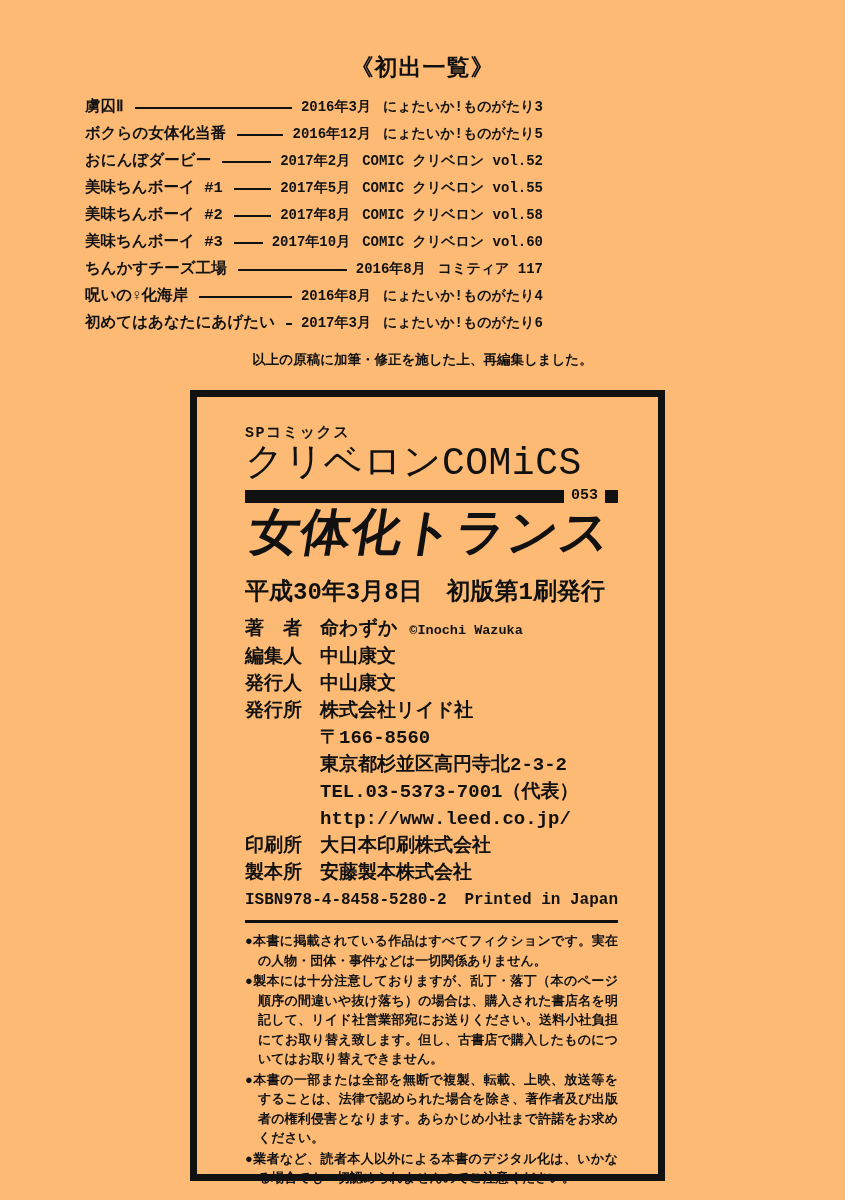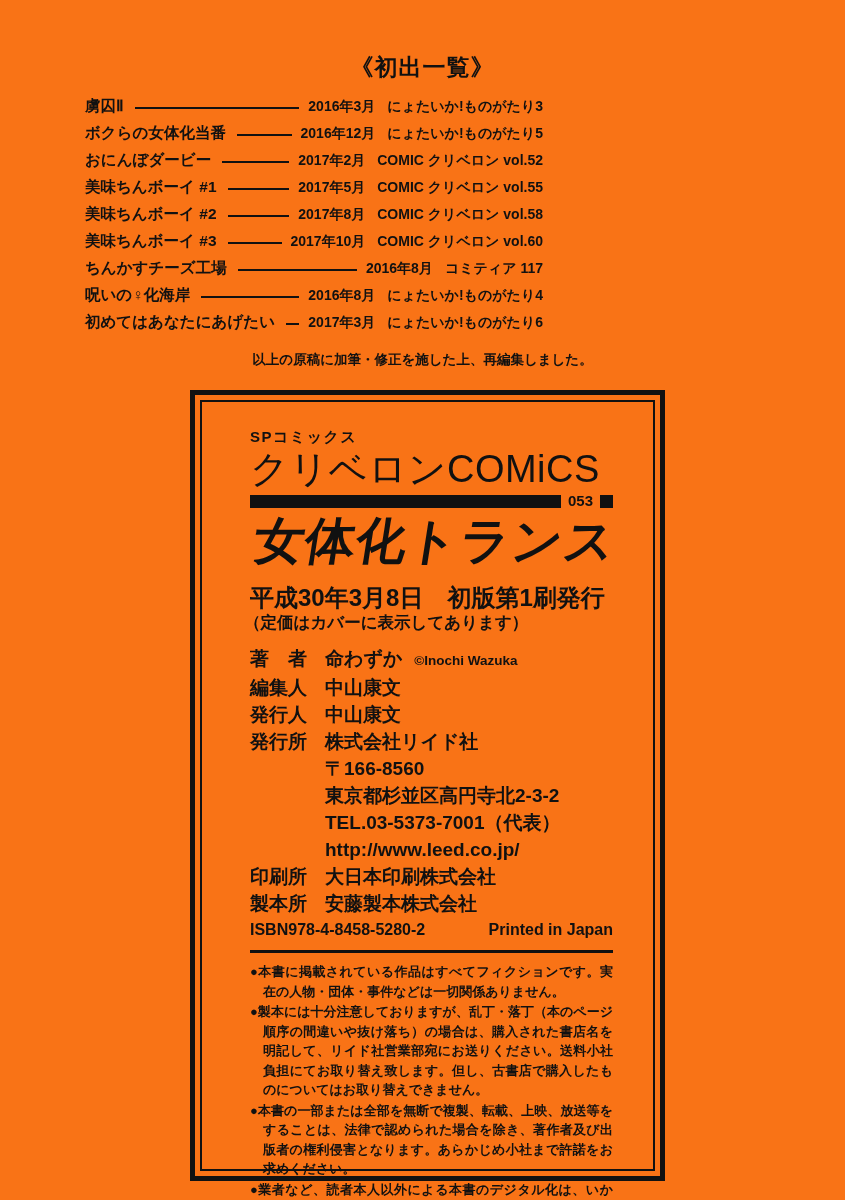--- a/index.html
+++ b/index.html
@@ -1,22 +1,22 @@
 <!DOCTYPE html>
 <html><head>
 <meta charset="utf-8">
 <style>
   html, body { margin: 0; padding: 0; background: #ffffff; }
   .page {
     position: relative;
     width: 845px;
     height: 1200px;
-    background: #f97316;
+    background: #fdba74;
     color: #111111;
-    font-family: Liberation Sans, sans-serif;
+    font-family: Liberation Mono, monospace;
     overflow: hidden;
   }
   .page-title {
     margin: 0;
     padding-top: 52px;
     text-align: center;
     font-size: 23px;
     font-weight: 700;
     letter-spacing: 1px;
   }
@@ -46,21 +46,20 @@
     font-size: 13.5px;
     font-weight: 700;
   }
   
   .colophon-box {
     box-sizing: border-box;
     margin: 21px 0 10px 190px;
     width: 475px;
     height: 791px;
     border: 5px solid #111111;
-    padding: 5px;
   }
   .colophon-inner {
     box-sizing: border-box;
     width: 100%;
     height: 100%;
     border: 2px solid #111111;
     padding: 26px 40px 10px 48px;
   }
   .sp-comics {
     font-size: 15px;
@@ -234,21 +233,20 @@
 
       <div class="series-bar">
         <span class="bar-fill"></span>
         <span class="series-number">053</span>
         <span class="bar-square"></span>
       </div>
 
       <div class="book-title">女体化トランス</div>
 
       <div class="edition-line">平成30年3月8日　初版第1刷発行</div>
-      <div class="price-note">（定価はカバーに表示してあります）</div>
 
       <div class="credits">
         <div class="credit-row">
           <span class="credit-label">著　者</span>
           <span class="credit-value">命わずか</span>
           <span class="credit-extra">©Inochi Wazuka</span>
         </div>
         <div class="credit-row">
           <span class="credit-label">編集人</span>
           <span class="credit-value">中山康文</span>

